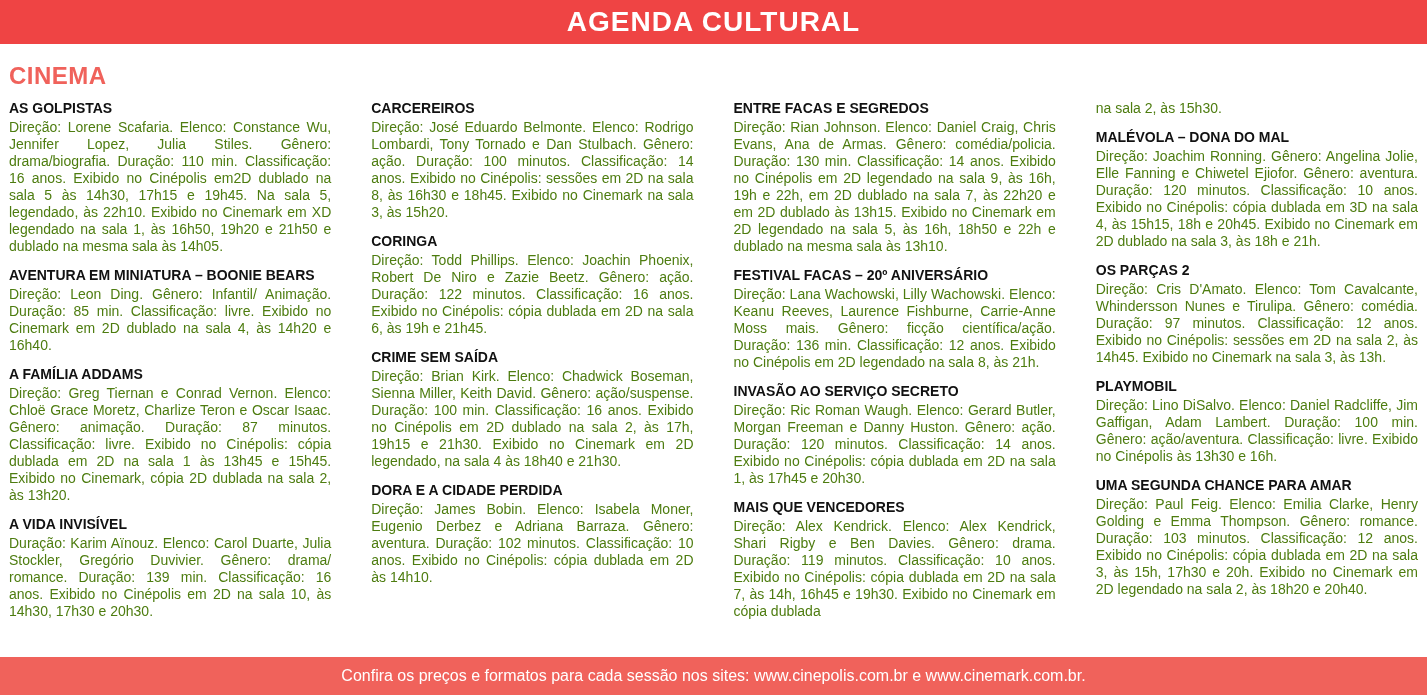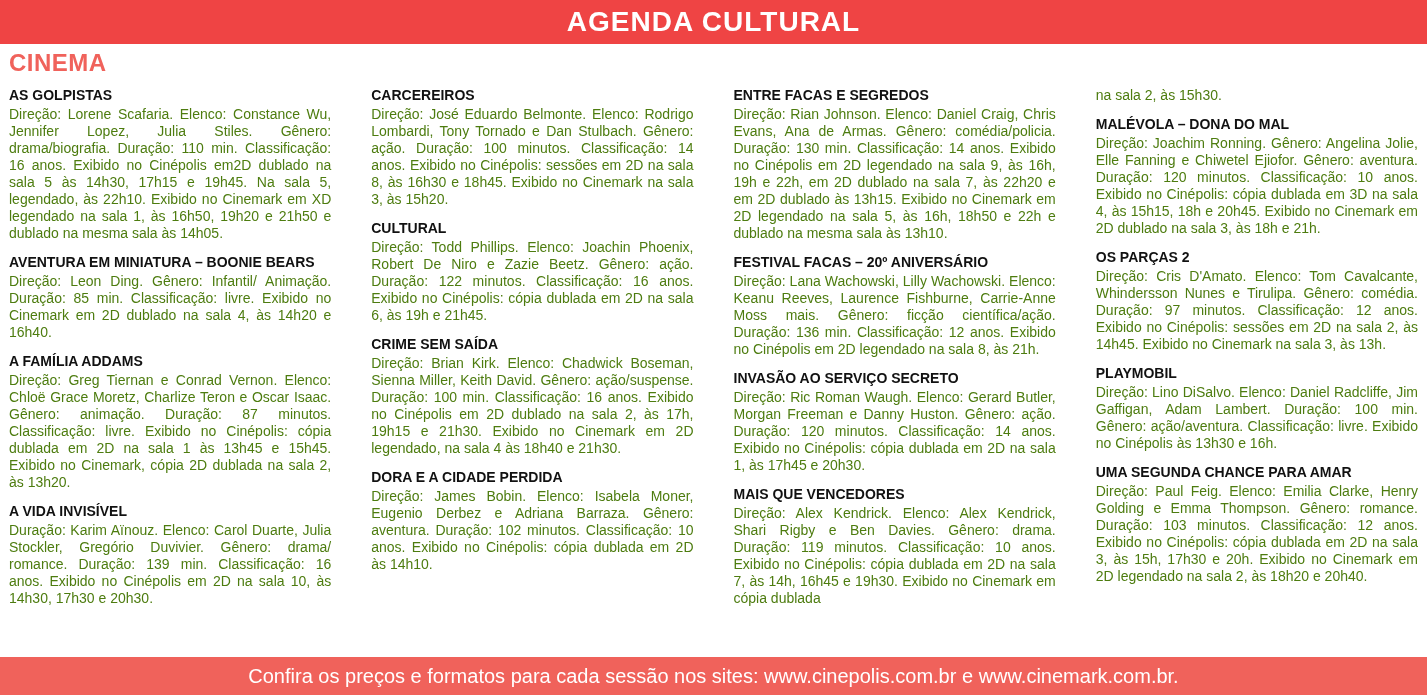--- a/index.html
+++ b/index.html
@@ -18,21 +18,21 @@
     align-items: center;
     justify-content: center;
   }
   .top-bar h1 {
     color: #ffffff;
     font-size: 28px;
     font-weight: bold;
     letter-spacing: 1px;
   }
   .content {
-    padding: 3px 9px 0 9px;
+    padding: 16px 9px 0 9px;
     height: 613px;
     overflow: hidden;
   }
   .section-title {
     color: #F0625B;
     font-size: 24px;
     font-weight: bold;
     letter-spacing: 0.5px;
     margin: 2px 0 10px 0;
   }
@@ -62,21 +62,21 @@
     bottom: 0;
     width: 100%;
     height: 38px;
     background: #F0625B;
     display: flex;
     align-items: center;
     justify-content: center;
   }
   .bottom-bar p {
     color: #ffffff;
-    font-size: 20px;
+    font-size: 16px;
   }
 </style>
 </head>
 <body>
 
 <header class="top-bar">
   <h1>AGENDA CULTURAL</h1>
 </header>
 
 <main class="content">
@@ -99,21 +99,21 @@
           <h3>A VIDA INVISÍVEL</h3>
           <p>Duração: Karim Aïnouz. Elenco: Carol Duarte, Julia Stockler, Gregório Duvivier. Gênero: drama/ romance. Duração: 139 min. Classificação: 16 anos. Exibido no Cinépolis em 2D na sala 10, às 14h30, 17h30 e 20h30.</p>
         </article>
       </div>
       <div class="col">
         <article class="movie">
           <h3>CARCEREIROS</h3>
           <p>Direção: José Eduardo Belmonte. Elenco: Rodrigo Lombardi, Tony Tornado e Dan Stulbach. Gênero: ação. Duração: 100 minutos. Classificação: 14 anos. Exibido no Cinépolis: sessões em 2D na sala 8, às 16h30 e 18h45. Exibido no Cinemark na sala 3, às 15h20.</p>
         </article>
         <article class="movie">
-          <h3>CULTURAL</h3>
+          <h3>CORINGA</h3>
           <p>Direção: Todd Phillips. Elenco: Joachin Phoenix, Robert De Niro e Zazie Beetz. Gênero: ação. Duração: 122 minutos. Classificação: 16 anos. Exibido no Cinépolis: cópia dublada em 2D na sala 6, às 19h e 21h45.</p>
         </article>
         <article class="movie">
           <h3>CRIME SEM SAÍDA</h3>
           <p>Direção: Brian Kirk. Elenco: Chadwick Boseman, Sienna Miller, Keith David. Gênero: ação/suspense. Duração: 100 min. Classificação: 16 anos. Exibido no Cinépolis em 2D dublado na sala 2, às 17h, 19h15 e 21h30. Exibido no Cinemark em 2D legendado, na sala 4 às 18h40 e 21h30.</p>
         </article>
         <article class="movie">
           <h3>DORA E A CIDADE PERDIDA</h3>
           <p>Direção: James Bobin. Elenco: Isabela Moner, Eugenio Derbez e Adriana Barraza. Gênero: aventura. Duração: 102 minutos. Classificação: 10 anos. Exibido no Cinépolis: cópia dublada em 2D às 14h10.</p>
         </article>

